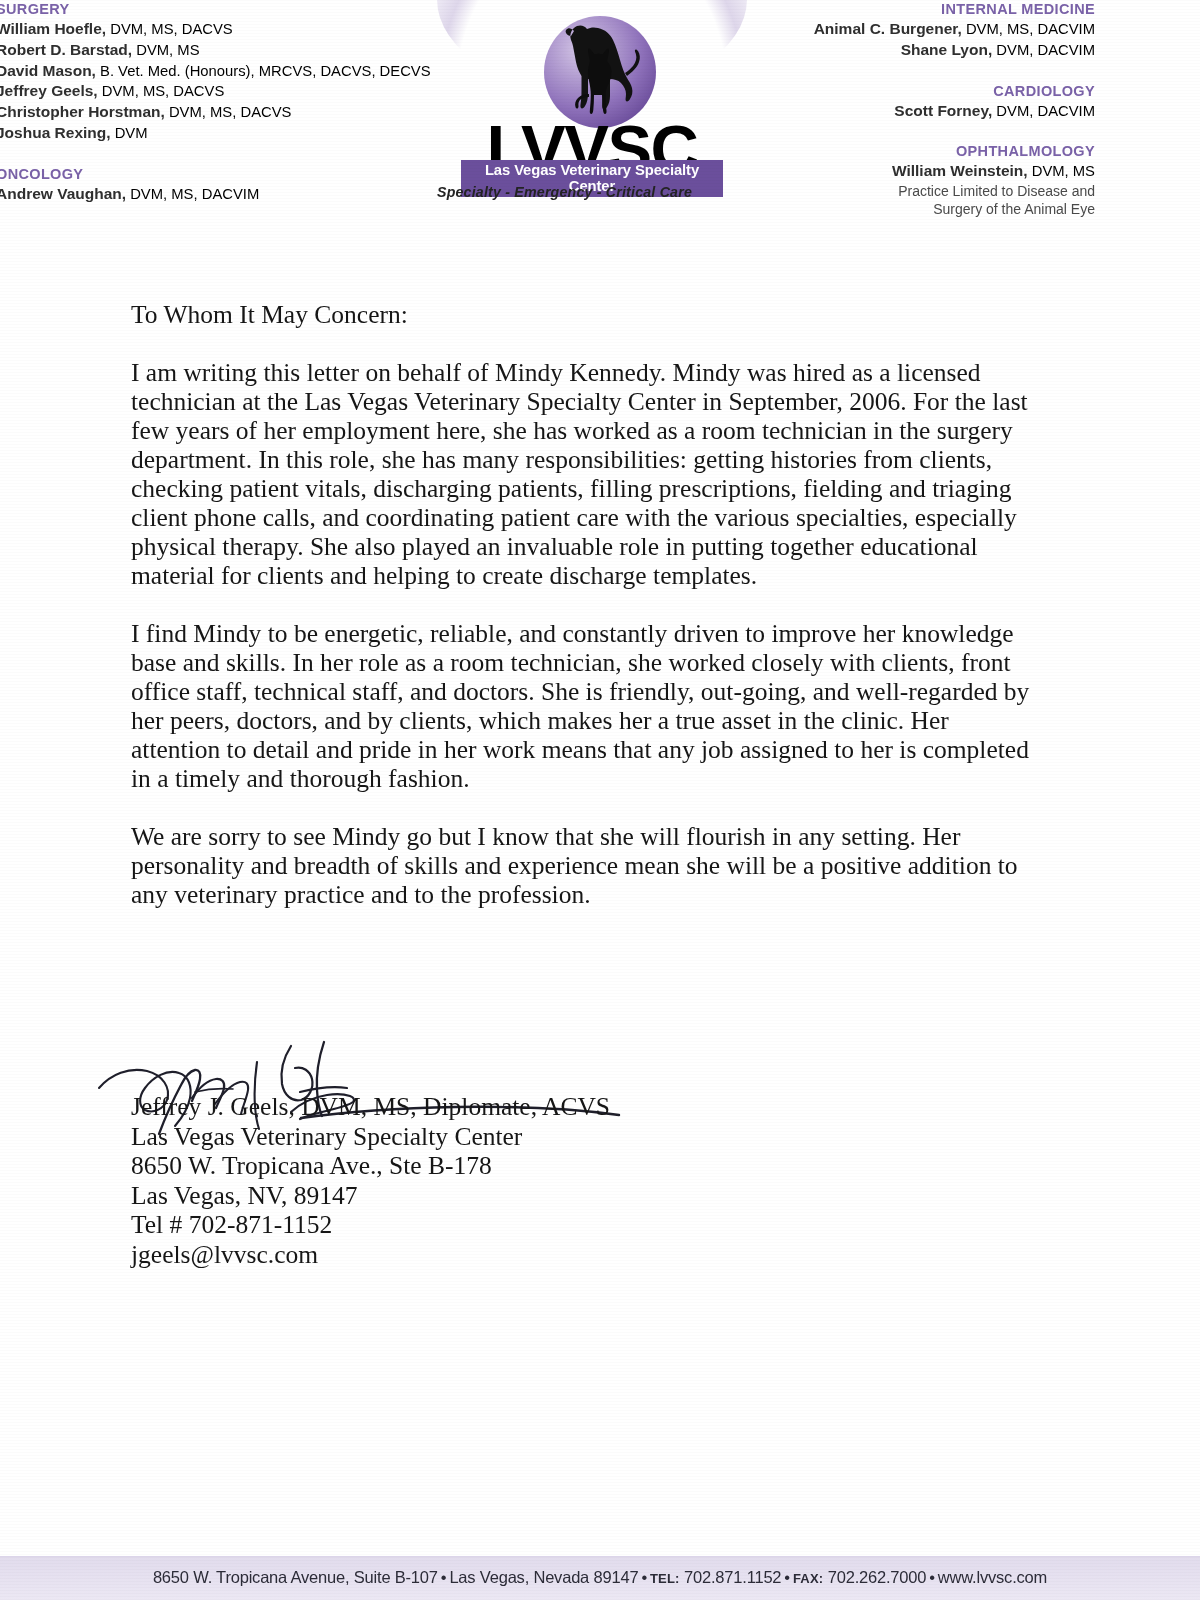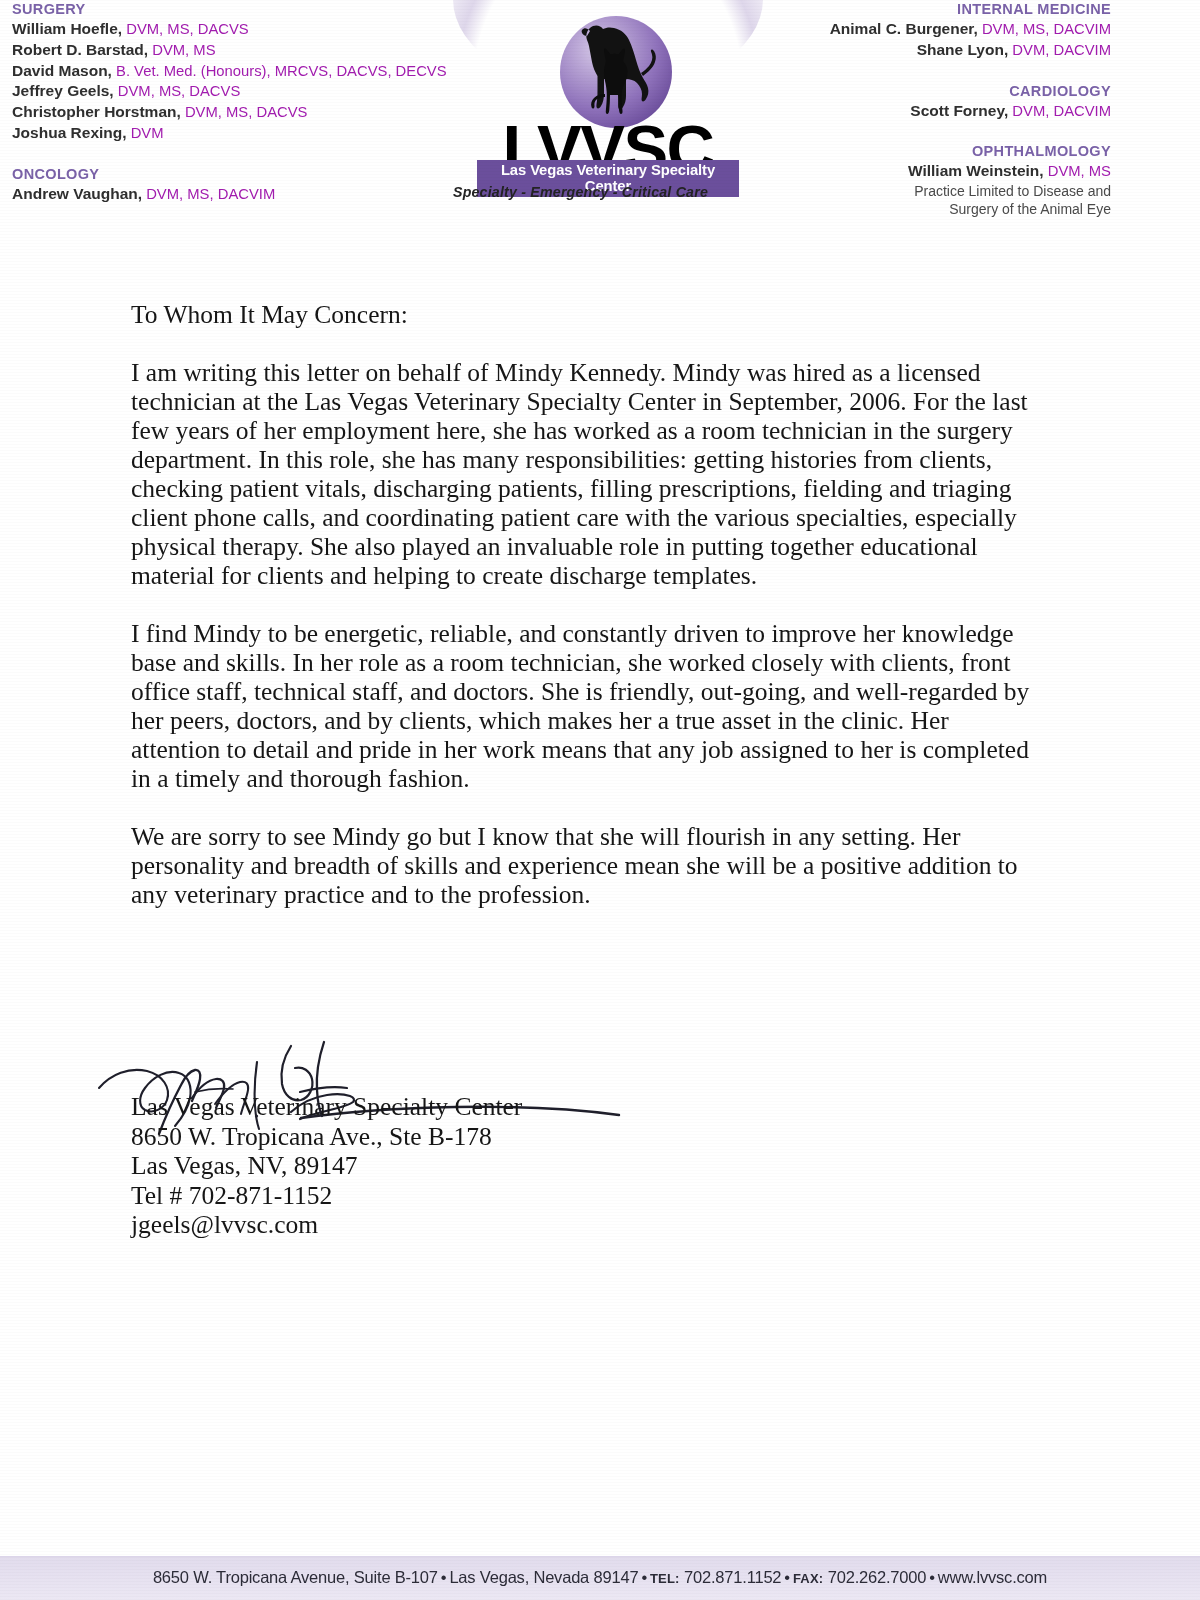--- a/index.html
+++ b/index.html
@@ -13,21 +13,21 @@
     height: 1600px;
     position: relative;
     overflow: hidden;
     font-family: "Liberation Serif", "DejaVu Serif", serif;
     color: #1a1a1a;
   }
 
   
   #letterhead {
     position: absolute;
-    top: 0; left: 16px;
+    top: 0; left: 0;
     width: 1087px;
     height: 215px;
   }
   .lh-col {
     position: absolute;
     top: 0;
     font-family: "Liberation Sans", "DejaVu Sans", sans-serif;
     font-size: 15.5px;
     line-height: 20.8px;
     color: #3b3b3b;
@@ -38,21 +38,21 @@
   .dept-head {
     color: #7a62a8;
     font-weight: bold;
     font-size: 14.5px;
     letter-spacing: .35px;
     line-height: 19px;
   }
   .dept-head.spaced { margin-top: 21px; }
   .doc-line { white-space: nowrap; }
   .doc-name { font-weight: bold; color: #2f2f2f; }
-  .doc-cred { font-weight: normal; color: #a21caf; font-size: 14.8px; }
+  .doc-cred { font-weight: normal; color: #000000; font-size: 14.8px; }
   .doc-sub {
     font-weight: normal;
     font-size: 14px;
     color: #4a4a4a;
     line-height: 18px;
   }
 
   
   #logo-block {
     position: absolute;
@@ -329,20 +329,21 @@
       <path stroke-width="2.2" d="M205,62 C221,58 238,56 252,58"></path>
       <path stroke-width="2.2" d="M196,82 C206,73 219,67 232,65 C241,63.6 249,64 255,66
         C259,67.5 260,70 258,72 C254,75.5 243,78 231,81 C221,83.5 211,86 205,89"></path>
       <path stroke-width="2.4" d="M206,88 C250,82 305,78 360,77 C420,76 480,79 524,85"></path>
       <path stroke-width="1.6" d="M100,62 C112,59 126,58 138,59"></path>
     </g>
   </svg>
 </div>
 
 <div id="sig-block">
+  <div>Jeffrey J. Geels, DVM, MS, Diplomate, ACVS</div>
   <div>Las Vegas Veterinary Specialty Center</div>
   <div>8650 W. Tropicana Ave., Ste B-178</div>
   <div>Las Vegas, NV, 89147</div>
   <div>Tel # 702-871-1152</div>
   <div>jgeels@lvvsc.com</div>
 </div>
 
 <div id="footer">
   <div id="footer-text">
     <span>8650 W. Tropicana Avenue, Suite B-107</span><span class="dot">•</span><span>Las Vegas, Nevada 89147</span><span class="dot">•</span><span class="sc">TEL:</span> <span>702.871.1152</span><span class="dot">•</span><span class="sc">FAX:</span> <span>702.262.7000</span><span class="dot">•</span><span>www.lvvsc.com</span>

